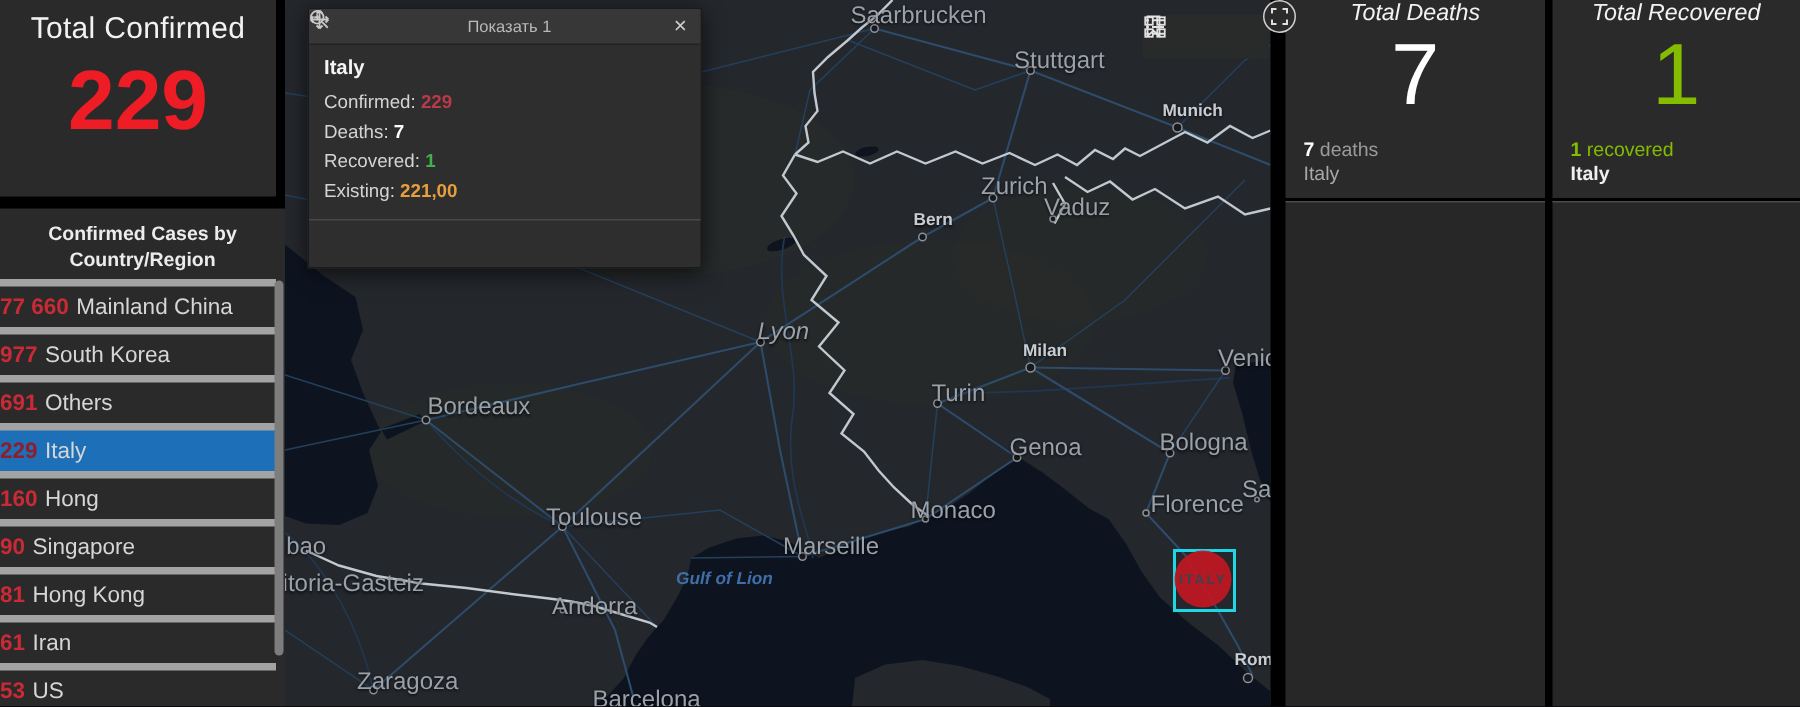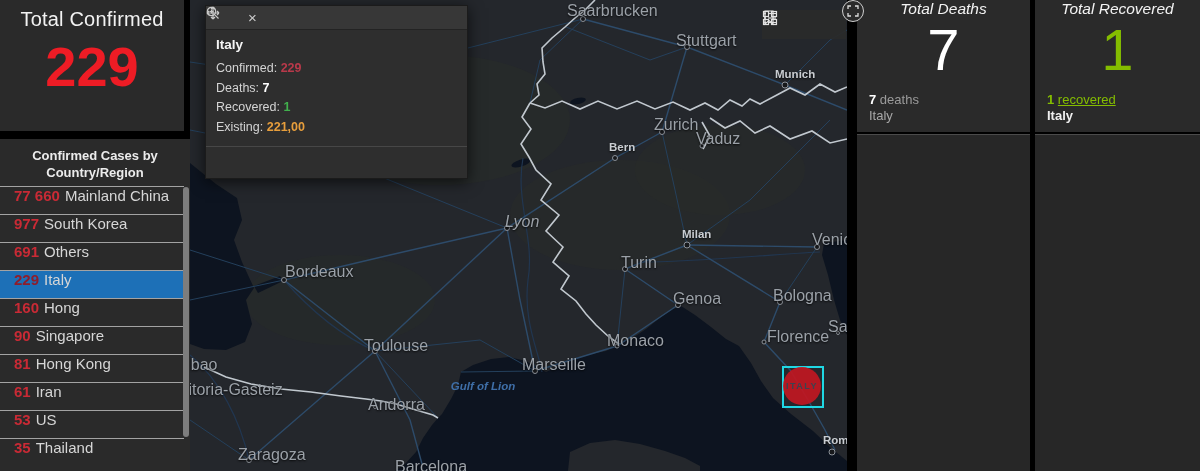--- a/index.html
+++ b/index.html
@@ -7,21 +7,21 @@
   .card{position:absolute;background:#2a2a2a;overflow:hidden;}
 
   
   #total-confirmed-card{left:0;top:0;width:184px;height:131px;text-align:center;}
   #total-confirmed-card .card-title{color:#f2f2f2;font-size:20px;margin-top:8px;letter-spacing:.2px;}
   #total-confirmed-card .big-num{color:#ee1c25;font-size:56px;font-weight:600;margin-top:8px;line-height:1;}
 
   #country-list-card{left:0;top:139px;width:190px;height:332px;background:#2a2a2a;}
   .list-header{color:#ececec;font-size:13px;font-weight:bold;text-align:center;line-height:17px;padding-top:8px;}
   .country-rows{position:absolute;left:0;top:47px;right:6px;}
-  .country-row{height:27px;border-top:1px solid #a3a3a3;display:flex;padding-left:14px;white-space:nowrap;cursor:pointer;}
+  .country-row{height:27px;border-top:5px solid #a3a3a3;display:flex;align-items:center;padding-left:0;white-space:nowrap;cursor:pointer;}
   .country-row .val{color:#c92a35;font-weight:bold;font-size:15px;margin-right:5px;}
   .country-row .lbl{color:#d6d6d6;font-size:15px;}
   .country-row.selected{background:#1d70b7;}
   .country-row.selected .val{color:#8f1d2b;}
   #list-scrollbar{position:absolute;left:183px;top:48px;width:6px;height:250px;background:#7d7d7d;border-radius:3px;}
 
   
   #map{position:absolute;left:190px;top:0;width:657px;height:471px;background:#24272c;overflow:hidden;}
   #map svg{position:absolute;left:0;top:0;}
   .city{position:absolute;font-size:16px;color:#9ba1a8;white-space:nowrap;text-shadow:0 1px 2px rgba(0,0,0,.8);}
@@ -61,21 +61,21 @@
   .panel-title{color:#f2f2f2;font-size:15.5px;font-style:italic;}
   .panel-big{font-size:58px;font-weight:500;line-height:1.05;margin-top:2px;}
   #deaths-card .panel-big{color:#ffffff;}
   #recovered-card .panel-big{color:#84bd00;}
   .panel-sub{position:absolute;left:12px;bottom:8px;text-align:left;font-size:13px;line-height:16px;}
   .panel-sub .sv{font-weight:bold;}
   #deaths-card .sv{color:#ffffff;}
   #deaths-card .sl{color:#9b9b9b;}
   #deaths-card .region{color:#a8a8a8;}
   #recovered-card .sv{color:#84bd00;}
-  #recovered-card .sl{color:#84bd00;text-decoration:underline;}
+  #recovered-card .sl{color:#84bd00;}
   #recovered-card .region{color:#efefef;font-weight:bold;}
   #deaths-lower{left:857px;top:134px;width:173px;height:337px;background:#272727;border-top:1px solid #4b4b4b;}
   #recovered-lower{left:1035px;top:134px;width:165px;height:337px;background:#272727;border-top:1px solid #4b4b4b;}
 </style>
 </head>
 <body>
 
 <div id="app">
 
   <div id="total-confirmed-card" class="card">
@@ -287,20 +287,21 @@
             <rect x="9.5" y="1.5" width="5" height="5"></rect>
           <rect x="1.5" y="9.5" width="5" height="5"></rect>
             <rect x="9.5" y="9.5" width="5" height="5"></rect>
         </svg>
       </button>
     </div>
 
     <div id="popup">
       <div id="popup-header">
         <span style="width:33px"></span>
+        <span id="popup-title">Показать 1</span>
         <span id="popup-close">×</span>
       </div>
       <div id="popup-body">
         <div id="popup-place">Italy</div>
         <div>
 
         <div class="stat-row">
             <span class="stat-label">Confirmed:</span>
             <span class="stat-value" style="color: rgb(184, 57, 74);">229</span>
           </div>

